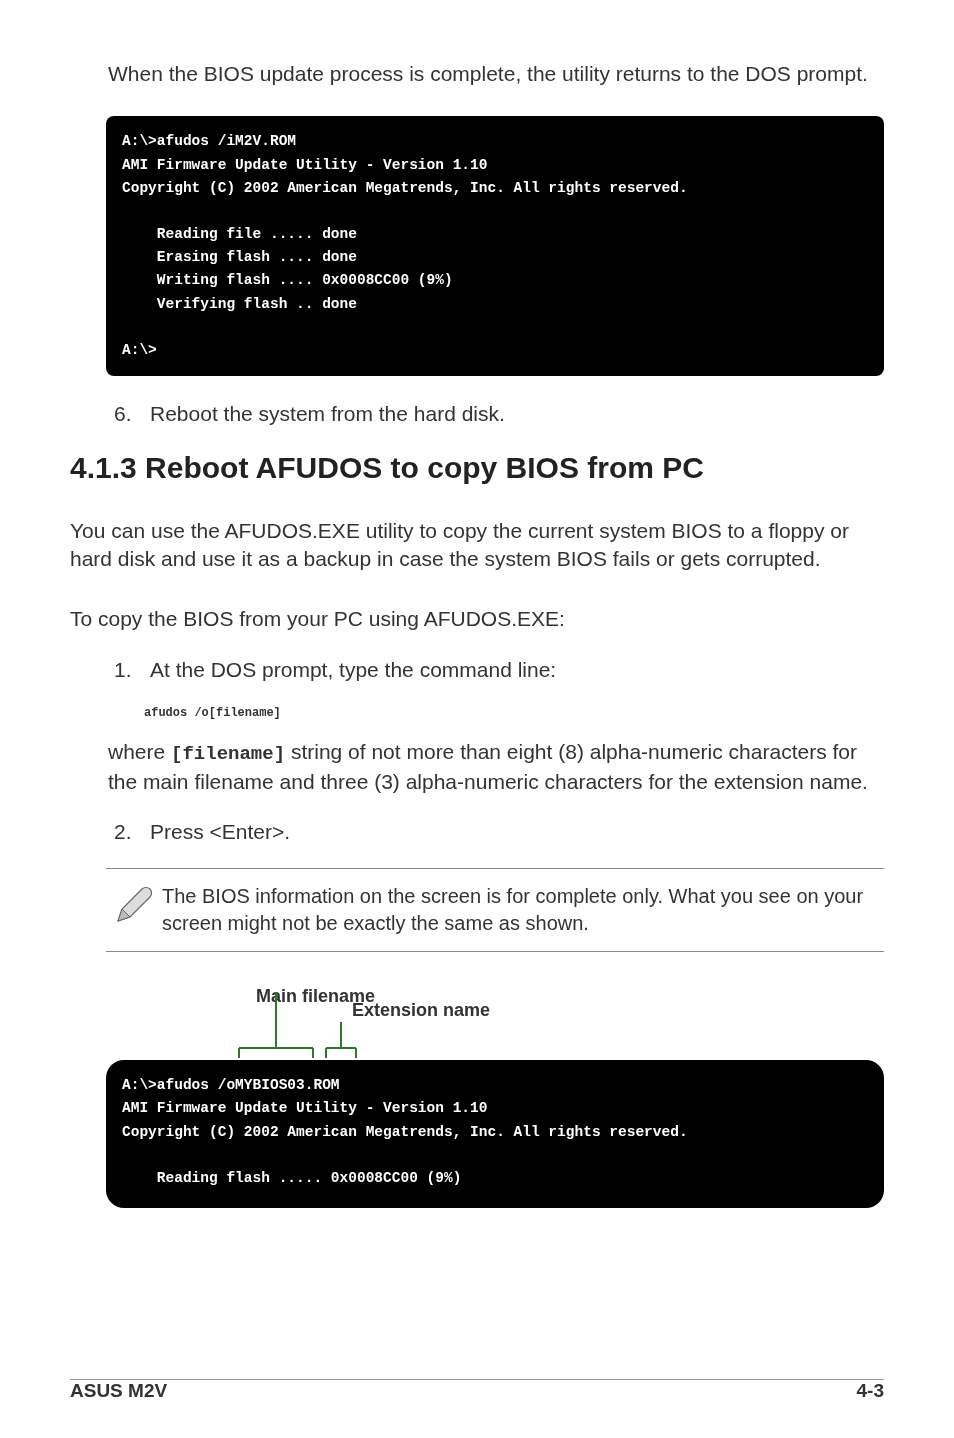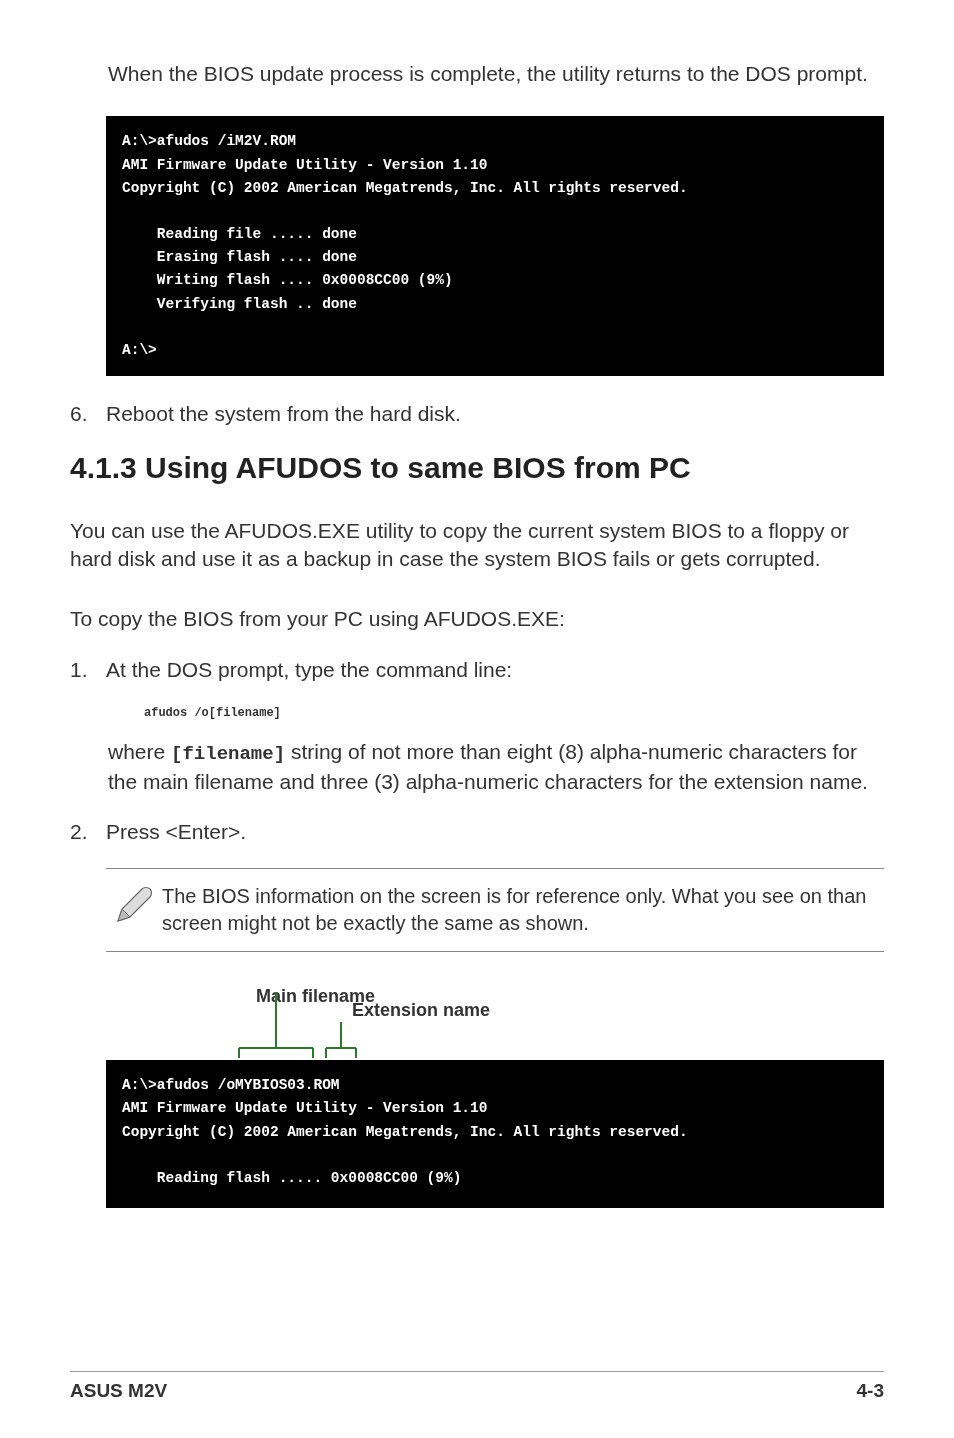--- a/index.html
+++ b/index.html
@@ -18,41 +18,42 @@
     margin-left: 38px;
     margin-bottom: 28px;
   }
   .terminal {
     background: #000000;
     color: #ffffff;
     font-family: "Courier New", monospace;
     font-size: 14.5px;
     font-weight: bold;
     padding: 14px 16px;
-    border-radius: 0;
+    border-radius: 8px;
     margin: 0 0 24px 36px;
     line-height: 1.6;
     white-space: pre;
   }
   .terminal2 {
     background: #000000;
     color: #ffffff;
     font-family: "Courier New", monospace;
     font-size: 14.5px;
     font-weight: bold;
     padding: 14px 16px 18px 16px;
-    border-radius: 0;
+    border-radius: 18px;
     margin: 0 0 18px 36px;
     line-height: 1.6;
     white-space: pre;
   }
   .step {
     font-size: 21px;
     line-height: 1.35;
     margin-bottom: 22px;
+    margin-left: 44px;
   }
   .step-num {
     display: inline-block;
     width: 36px;
     vertical-align: top;
   }
   .step-body {
     display: inline-block;
     width: calc(100% - 40px);
     vertical-align: top;
@@ -122,21 +123,21 @@
     position: absolute;
     left: 0;
     top: 0;
   }
   .footer {
     position: absolute;
     bottom: 36px;
     left: 70px;
     right: 70px;
     border-top: 1px solid #999;
-    padding-top: 8px;
+    padding-top: 0;
     display: flex;
     justify-content: space-between;
     font-size: 19px;
     font-weight: bold;
     color: #333;
   }
   .indented-step .step-body { margin-left: 0; }
 </style>
 </head>
 <body>
@@ -151,21 +152,21 @@
 <span>    Erasing flash .... done</span>
 <span>    Writing flash .... 0x0008CC00 (9%)</span>
 <span>    Verifying flash .. done</span>
 
 <span>A:\&gt;</span></div>
 
 <div class="step">
   <span class="step-num">6.</span><span class="step-body">Reboot the system from the hard disk.</span>
 </div>
 
-<h2 class="section-heading">4.1.3   Using AFUDOS to same BIOS from PC</h2>
+<h2 class="section-heading">4.1.3   Reboot AFUDOS to copy BIOS from PC</h2>
 
 <p class="para">You can use the AFUDOS.EXE utility to copy the current system BIOS to a floppy or hard disk and use it as a backup in case the system BIOS fails or gets corrupted.</p>
 
 <p class="para">To copy the BIOS from your PC using AFUDOS.EXE:</p>
 
 <div class="step">
   <span class="step-num">1.</span><span class="step-body">At the DOS prompt, type the command line:</span>
 </div>
 
 <div class="cmd-block">afudos /o[filename]</div>
@@ -181,21 +182,21 @@
 </div>
 
 <div class="note-row">
   <div class="note-icon">
     <svg width="44" height="44" viewBox="0 0 44 44">
       <path d="M6 38 L10 26 L30 6 C32 4 36 4 38 6 C40 8 40 12 38 14 L18 34 Z" fill="#ddd" stroke="#666" stroke-width="1.2"></path>
       <path d="M10 26 L18 34" stroke="#666" stroke-width="1"></path>
       <path d="M6 38 L10 26 L18 34 Z" fill="#bbb" stroke="#666" stroke-width="1"></path>
     </svg>
   </div>
-  <div class="note-text">The BIOS information on the screen is for reference only. What you see on than screen might not be exactly the same as shown.</div>
+  <div class="note-text">The BIOS information on the screen is for complete only. What you see on your screen might not be exactly the same as shown.</div>
 </div>
 
 <div class="labels-block">
   <div class="label-main">Main filename</div>
   <div class="label-ext">Extension name</div>
   <svg class="labels-svg" width="300" height="94">
 
     <line x1="170" y1="22" x2="170" y2="78" stroke="#2a7a2a" stroke-width="2"></line>
 
     <line x1="133" y1="78" x2="207" y2="78" stroke="#2a7a2a" stroke-width="2"></line>

